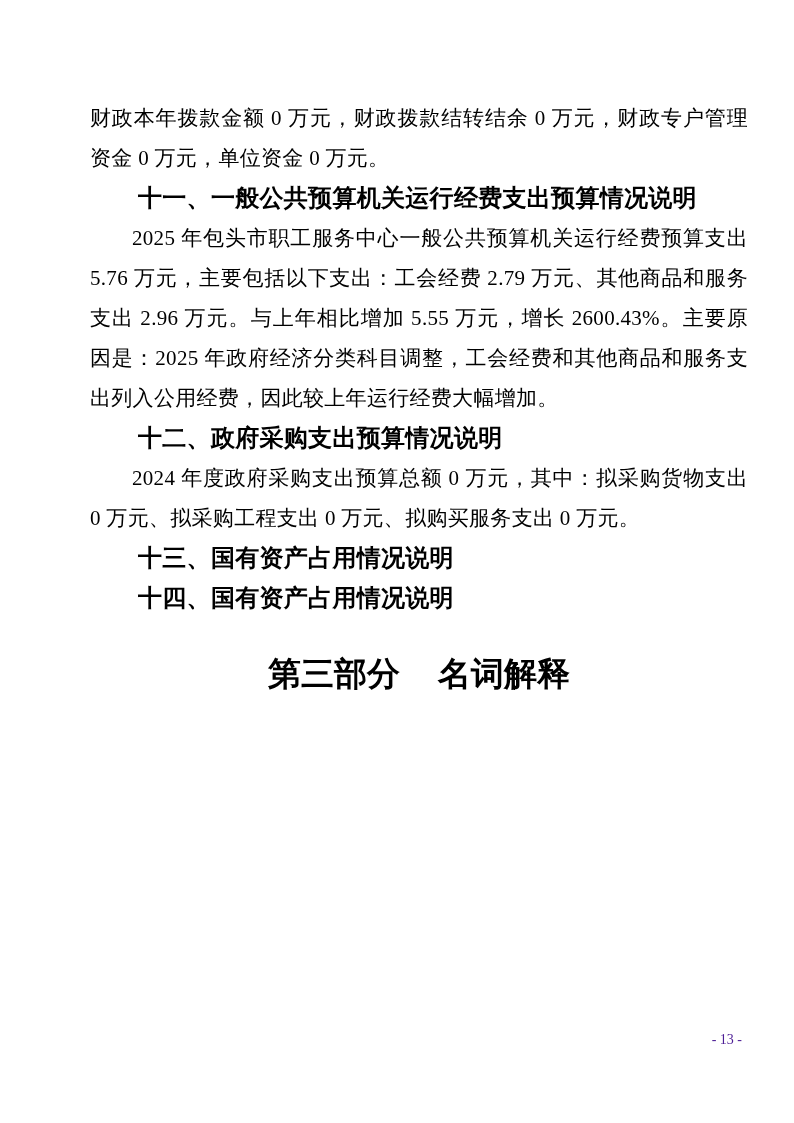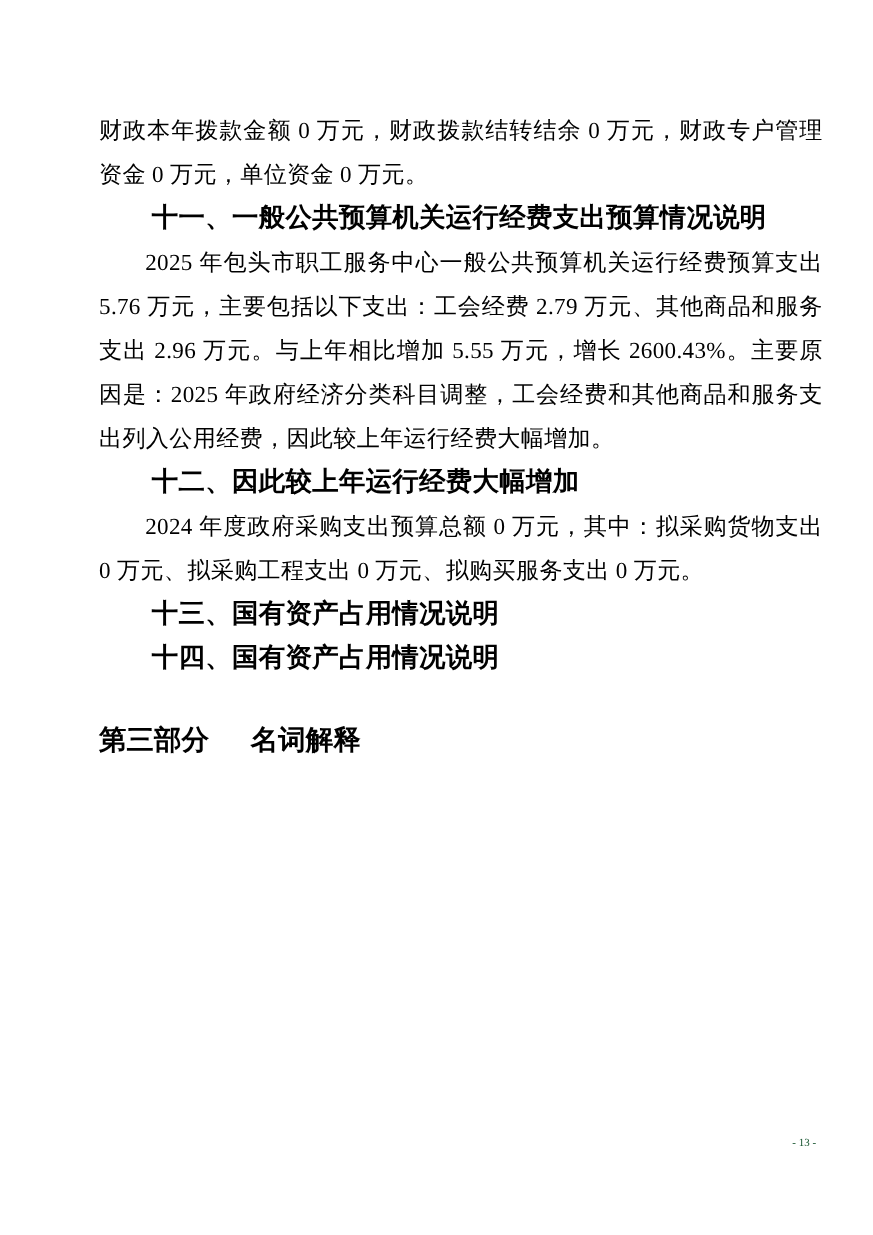--- a/index.html
+++ b/index.html
@@ -40,53 +40,53 @@
     font-weight: 700;
     font-size: 24px;
     line-height: 40px;
     margin: 0;
     text-indent: 2em;
     text-align: left;
     letter-spacing: 0.3px;
   }
   .part-title {
     margin-top: 38px;
-    text-align: left;
+    text-align: center;
     font-family: "Liberation Serif", "DejaVu Serif", serif;
     font-weight: 700;
-    font-size: 25px;
+    font-size: 33px;
     line-height: 36px;
     white-space: nowrap;
   }
   .part-title .part-name {
     margin-left: 38px;
   }
   .page-number {
     position: absolute;
     right: 72px;
     top: 1030px;
     font-family: "Liberation Serif", "DejaVu Serif", serif;
-    font-size: 10px;
+    font-size: 14px;
     line-height: 20px;
-    color: #14532d;
+    color: #4c1d95;
   }
 </style>
 </head>
 <body>
 
 <div class="page">
   <div class="content">
 
     <p class="para continued">财政本年拨款金额 0 万元，财政拨款结转结余 0 万元，财政专户管理资金 0 万元，单位资金 0 万元。</p>
 
     <h2 class="heading">十一、一般公共预算机关运行经费支出预算情况说明</h2>
 
     <p class="para">2025 年包头市职工服务中心一般公共预算机关运行经费预算支出 5.76 万元，主要包括以下支出：工会经费 2.79 万元、其他商品和服务支出 2.96 万元。与上年相比增加 5.55 万元，增长 2600.43%。主要原因是：2025 年政府经济分类科目调整，工会经费和其他商品和服务支出列入公用经费，因此较上年运行经费大幅增加。</p>
 
-    <h2 class="heading">十二、因此较上年运行经费大幅增加</h2>
+    <h2 class="heading">十二、政府采购支出预算情况说明</h2>
 
     <p class="para">2024 年度政府采购支出预算总额 0 万元，其中：拟采购货物支出 0 万元、拟采购工程支出 0 万元、拟购买服务支出 0 万元。</p>
 
     <h2 class="heading">十三、国有资产占用情况说明</h2>
 
 
     <h2 class="heading">十四、国有资产占用情况说明</h2>
 
 
     <div class="part-title">

